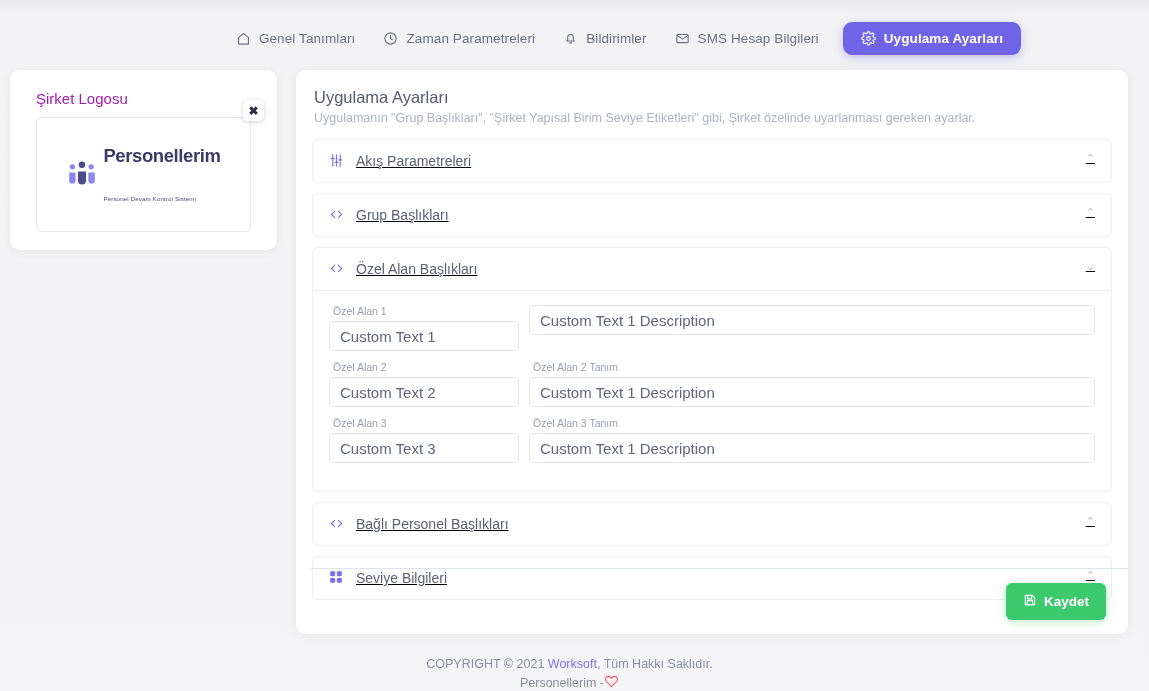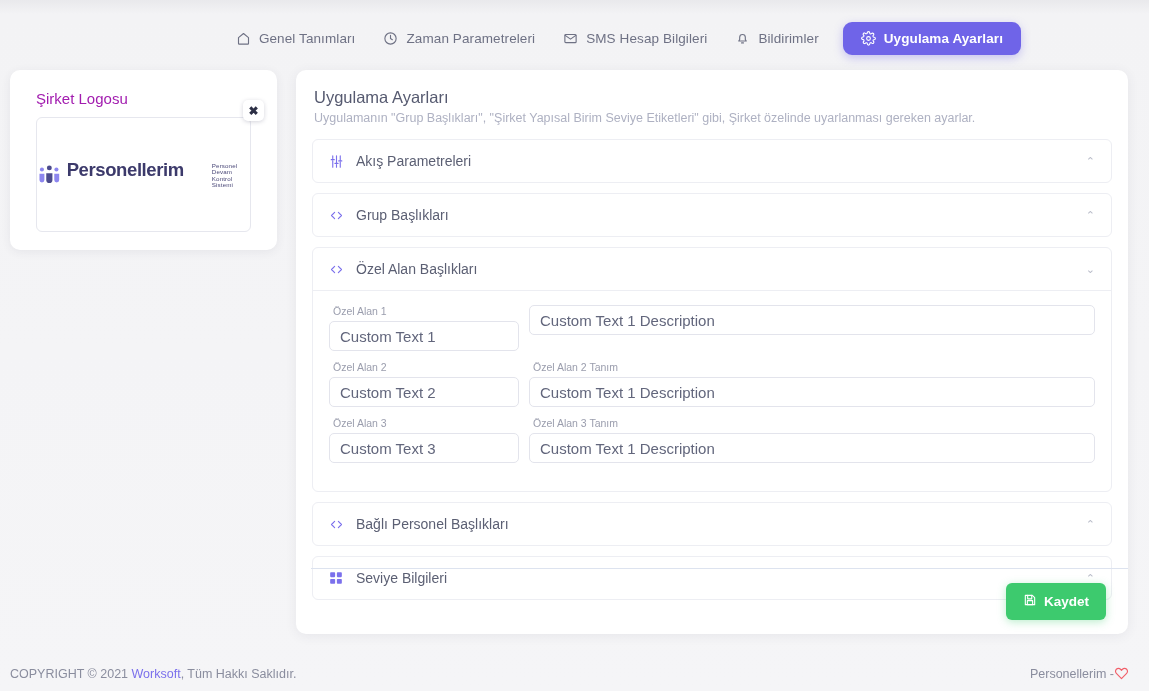--- a/index.html
+++ b/index.html
@@ -82,21 +82,21 @@
     background: #ffffff;
     border-radius: 5px;
     box-shadow: 0 1px 4px rgba(60,60,90,.22);
     display: flex; align-items: center; justify-content: center;
     font-size: 12px; font-weight: bold;
     color: #2c2f45;
     cursor: pointer;
     line-height: 1;
   }
   .brand { display: flex; align-items: center; gap: 5px; }
-  .brand-text { display: flex; flex-direction: row; line-height: 1; gap: 28px; }
+  .brand-text { display: flex; flex-direction: column; line-height: 1; gap: 28px; }
   .brand-name {
     font-size: 18.5px; font-weight: bold;
     color: #3c3a6b; letter-spacing: -.4px;
   }
   .brand-tag {
     font-size: 6.2px; color: #4a4878;
     letter-spacing: .12px; margin-top: 2px;
   }
 
   
@@ -117,23 +117,24 @@
 
   .accordion-wrap { padding: 0 16px; }
 
   .acc {
     border: 1px solid #edeef3;
     border-radius: 6px;
     margin-bottom: 10px;
     background: #fff;
   }
   .acc-head {
-    display: flex; align-items: center;
+    display: flex; align-items: flex-start;
     padding: 13px 16px;
     cursor: pointer;
+    text-decoration: underline;
   }
   .acc-ic {
     width: 18px; display: flex; align-items: center;
     color: #7b70ec; margin-right: 9px;
   }
   .acc-title { font-size: 14px; color: #5b5f73; flex: 1; }
   .chev { color: #b9bcc9; font-size: 11px; line-height: 1; }
 
   .acc-body { border-top: 1px solid #edeef3; padding: 14px 16px 18px 16px; }
   .frow { display: flex; gap: 10px; margin-bottom: 10px; }
@@ -178,21 +179,21 @@
     box-shadow: 0 2px 8px rgba(61,202,110,.35);
   }
 
   
   .footer {
     position: absolute;
     left: 0; right: 0; bottom: 0;
     height: 34px;
     display: flex; align-items: center; justify-content: space-between;
     padding: 0 20px 0 10px;
-    font-size: 12.5px; color: #8a8d9e;
+    font-size: 12.5px; color: #8a8d9e; flex-direction: column;
   }
   .footer a { color: #7b70ec; text-decoration: none; }
   .footer-right { display: flex; align-items: center; }
   .heart { color: #f1606a; font-size: 14px; }
 </style>
 </head>
 <body>
 
 <div id="app">
 
@@ -213,35 +214,35 @@
             <circle cx="12" cy="12" r="9"></circle>
             <path d="M12 7v5l3 2"></path>
           </svg>
       </span>
       <span>Zaman Parametreleri</span>
     </div>
 
     <div class="navtab">
       <span class="ic">
         <svg width="15" height="15" viewBox="0 0 24 24" fill="none" stroke="currentColor" stroke-width="1.8" stroke-linecap="round" stroke-linejoin="round">
-            <rect x="3" y="5.5" width="18" height="13" rx="1.5"></rect>
-            <path d="m3.5 7 8.5 6 8.5-6"></path>
-          </svg>
-      </span>
-      <span>SMS Hesap Bilgileri</span>
+            <path d="M18 16H6l1.5-2.5V10a4.5 4.5 0 0 1 9 0v3.5z"></path>
+            <path d="M10.5 19h3"></path>
+          </svg>
+      </span>
+      <span>Bildirimler</span>
     </div>
 
     <div class="navtab">
       <span class="ic">
         <svg width="15" height="15" viewBox="0 0 24 24" fill="none" stroke="currentColor" stroke-width="1.8" stroke-linecap="round" stroke-linejoin="round">
-            <path d="M18 16H6l1.5-2.5V10a4.5 4.5 0 0 1 9 0v3.5z"></path>
-            <path d="M10.5 19h3"></path>
-          </svg>
-      </span>
-      <span>Bildirimler</span>
+            <rect x="3" y="5.5" width="18" height="13" rx="1.5"></rect>
+            <path d="m3.5 7 8.5 6 8.5-6"></path>
+          </svg>
+      </span>
+      <span>SMS Hesap Bilgileri</span>
     </div>
 
     <div class="navtab active">
       <span class="ic">
         <svg width="15" height="15" viewBox="0 0 24 24" fill="none" stroke="currentColor" stroke-width="1.8" stroke-linecap="round" stroke-linejoin="round">
             <circle cx="12" cy="12" r="3"></circle>
             <path d="M19.4 14.5a1.6 1.6 0 0 0 .3 1.8l.1.1a2 2 0 1 1-2.8 2.8l-.1-.1a1.6 1.6 0 0 0-1.8-.3 1.6 1.6 0 0 0-1 1.5v.2a2 2 0 1 1-4 0v-.1a1.6 1.6 0 0 0-1-1.5 1.6 1.6 0 0 0-1.8.3l-.1.1a2 2 0 1 1-2.8-2.8l.1-.1a1.6 1.6 0 0 0 .3-1.8 1.6 1.6 0 0 0-1.5-1H3a2 2 0 1 1 0-4h.1a1.6 1.6 0 0 0 1.5-1 1.6 1.6 0 0 0-.3-1.8l-.1-.1a2 2 0 1 1 2.8-2.8l.1.1a1.6 1.6 0 0 0 1.8.3h.1a1.6 1.6 0 0 0 1-1.5V3a2 2 0 1 1 4 0v.1a1.6 1.6 0 0 0 1 1.5 1.6 1.6 0 0 0 1.8-.3l.1-.1a2 2 0 1 1 2.8 2.8l-.1.1a1.6 1.6 0 0 0-.3 1.8v.1a1.6 1.6 0 0 0 1.5 1h.2a2 2 0 1 1 0 4h-.1a1.6 1.6 0 0 0-1.5 1z"></path>
           </svg>
       </span>
       <span>Uygulama Ayarları</span>

